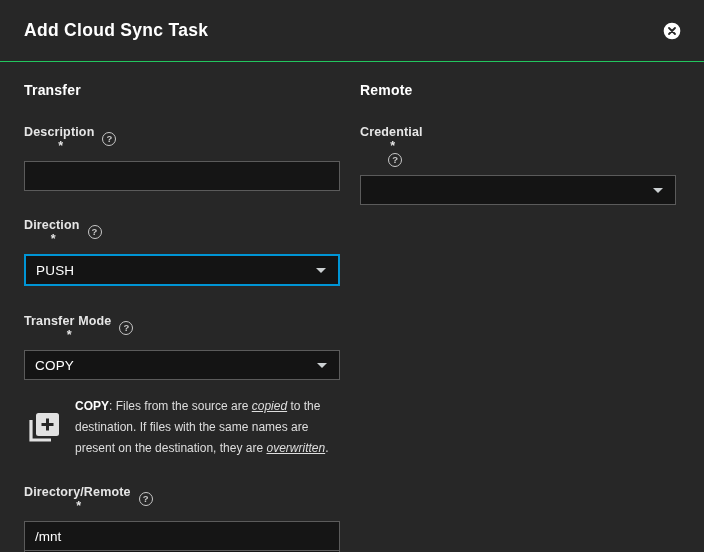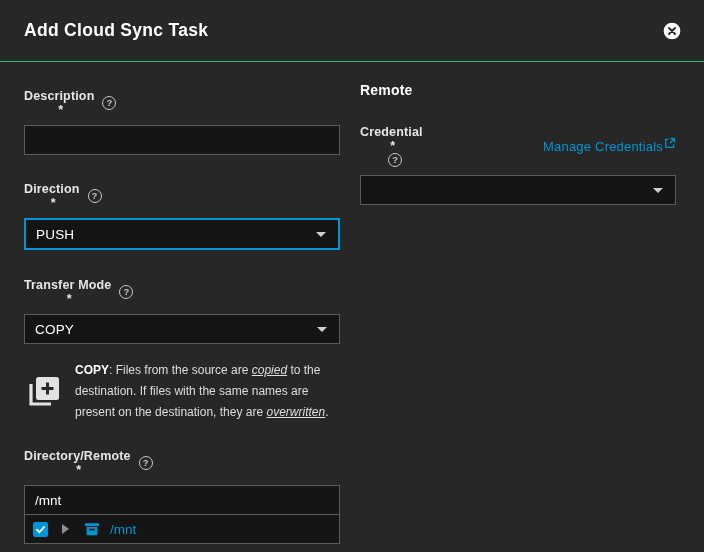--- a/index.html
+++ b/index.html
@@ -129,20 +129,21 @@
           <circle cx="12" cy="12" r="10" fill="#ffffff"></circle>
           <path d="M8.4 8.4 L15.6 15.6 M15.6 8.4 L8.4 15.6" stroke="#272727" stroke-width="2.2" stroke-linecap="round"></path>
         </svg>
       </span>
     </button>
   </div>
 
   <div class="content">
 
     <div class="col">
+      <h2 class="section-title">Transfer</h2>
 
       <div class="label-row mt27">
         <span class="label-left">
           <span>Description</span>
             <span class="req">*</span>
         </span>
         <span class="help-icon">?</span>
       </div>
       <input class="text-input" type="text" value="" style="">
 
@@ -210,30 +211,20 @@
 
     <div class="col">
       <h2 class="section-title">Remote</h2>
 
       <div class="label-row spread mt27">
         <span class="label-left">
           <span>Credential</span>
             <span class="req">*</span>
           <span class="help-icon">?</span>
         </span>
-        <a class="manage-link">
-          <span>Manage Credentials</span>
-          <span class="ext-icon">
-            <svg width="12" height="12" viewBox="0 0 14 14">
-              <path d="M5.2 2.8 H2 V12 H11.2 V8.8" stroke="#0095d5" stroke-width="1.5" fill="none"></path>
-              <path d="M7.5 1.8 H12.2 V6.5" stroke="#0095d5" stroke-width="1.5" fill="none"></path>
-              <path d="M12 2 L6.8 7.2" stroke="#0095d5" stroke-width="1.5"></path>
-            </svg>
-          </span>
-        </a>
       </div>
       <div class="select">
         <span></span>
         <span class="caret"></span>
       </div>
     </div>
 
   </div>
 </div>
 

